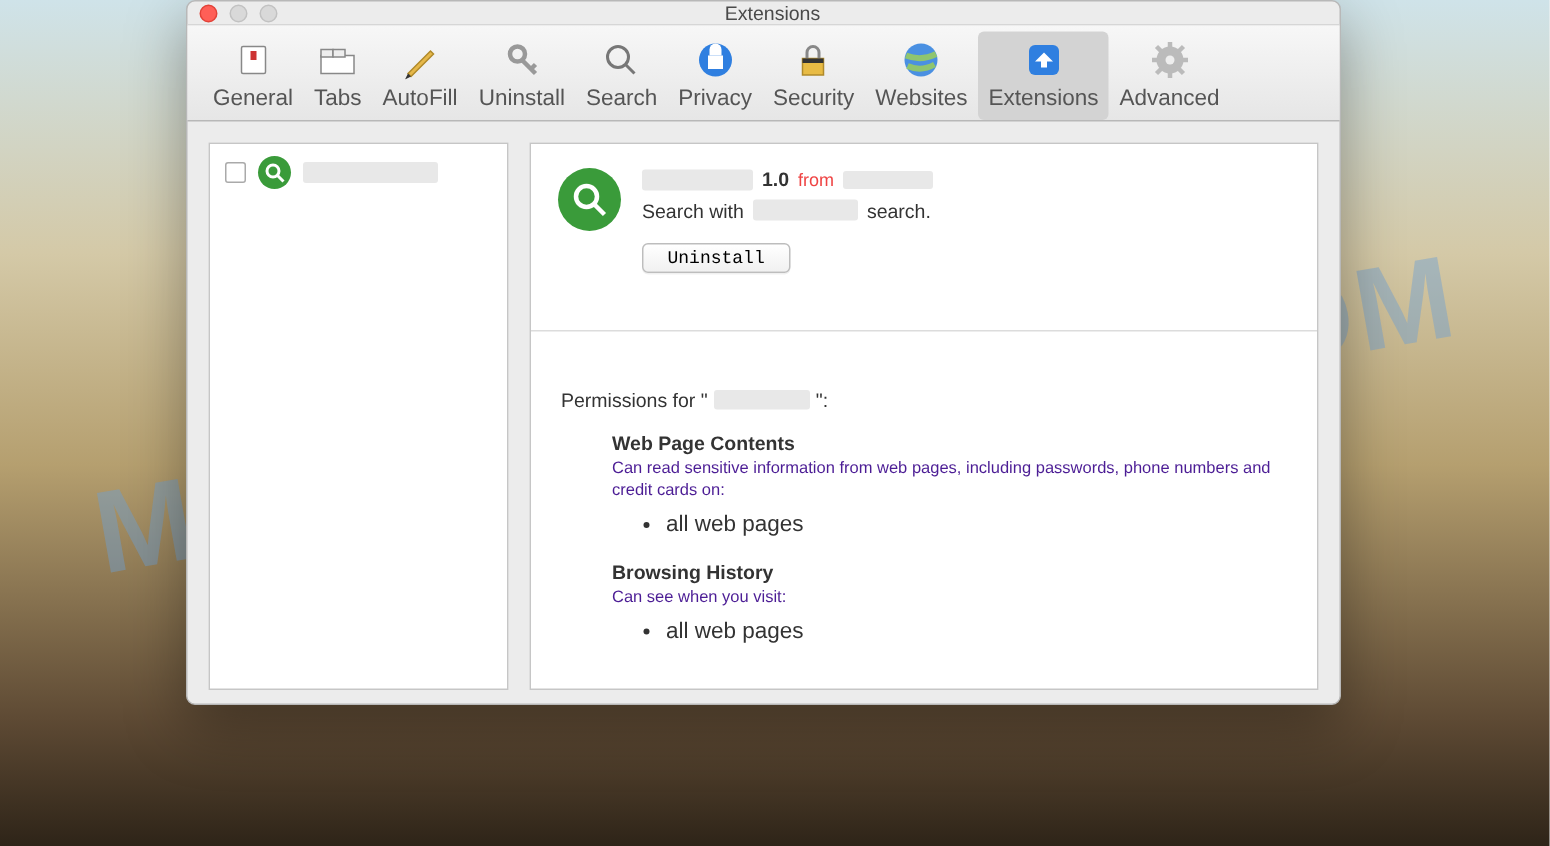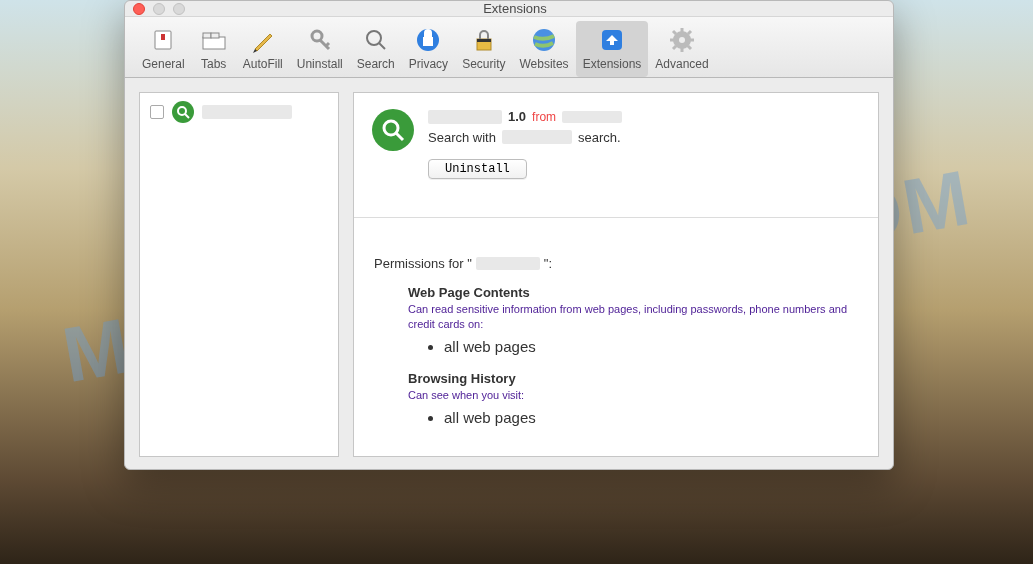--- a/index.html
+++ b/index.html
@@ -31,21 +31,21 @@
 .dot.grey { background: #d9d9d9; border: 1px solid #c2c2c2; }
 .title { flex: 1; text-align: center; font-size: 13px; color: #4a4a4a; margin-left: -40px; }
 .toolbar {
   display: flex; align-items: flex-start; padding: 4px 10px 0 10px;
   background: linear-gradient(#f7f7f7,#e6e6e6);
   border-bottom: 1px solid #b8b8b8;
 }
 .tb-item { display: flex; flex-direction: column; align-items: center; padding: 4px 7px 6px 7px; border-radius: 4px; }
 .tb-item.active { background: #d3d3d3; }
 .tb-icon { width: 30px; height: 30px; display: flex; align-items: center; justify-content: center; }
-.tb-label { font-size: 12px; color: #555; margin-top: 2px; text-align: center; }
+.tb-label { font-size: 15px; color: #555; margin-top: 2px; text-align: center; }
 .tb-item svg { display: block; }
 .content { flex: 1; display: flex; padding: 14px; gap: 14px; }
 .sidebar {
   width: 200px; background: #fff; border: 1px solid #c6c6c6;
   display: flex; flex-direction: column;
 }
 .ext-row { display: flex; align-items: center; gap: 8px; padding: 8px 10px; }
 .checkbox { width: 14px; height: 14px; border: 1px solid #aaa; border-radius: 2px; background: #fff; }
 .mag-icon {
   width: 22px; height: 22px; border-radius: 50%; background: #3a9b3a;

